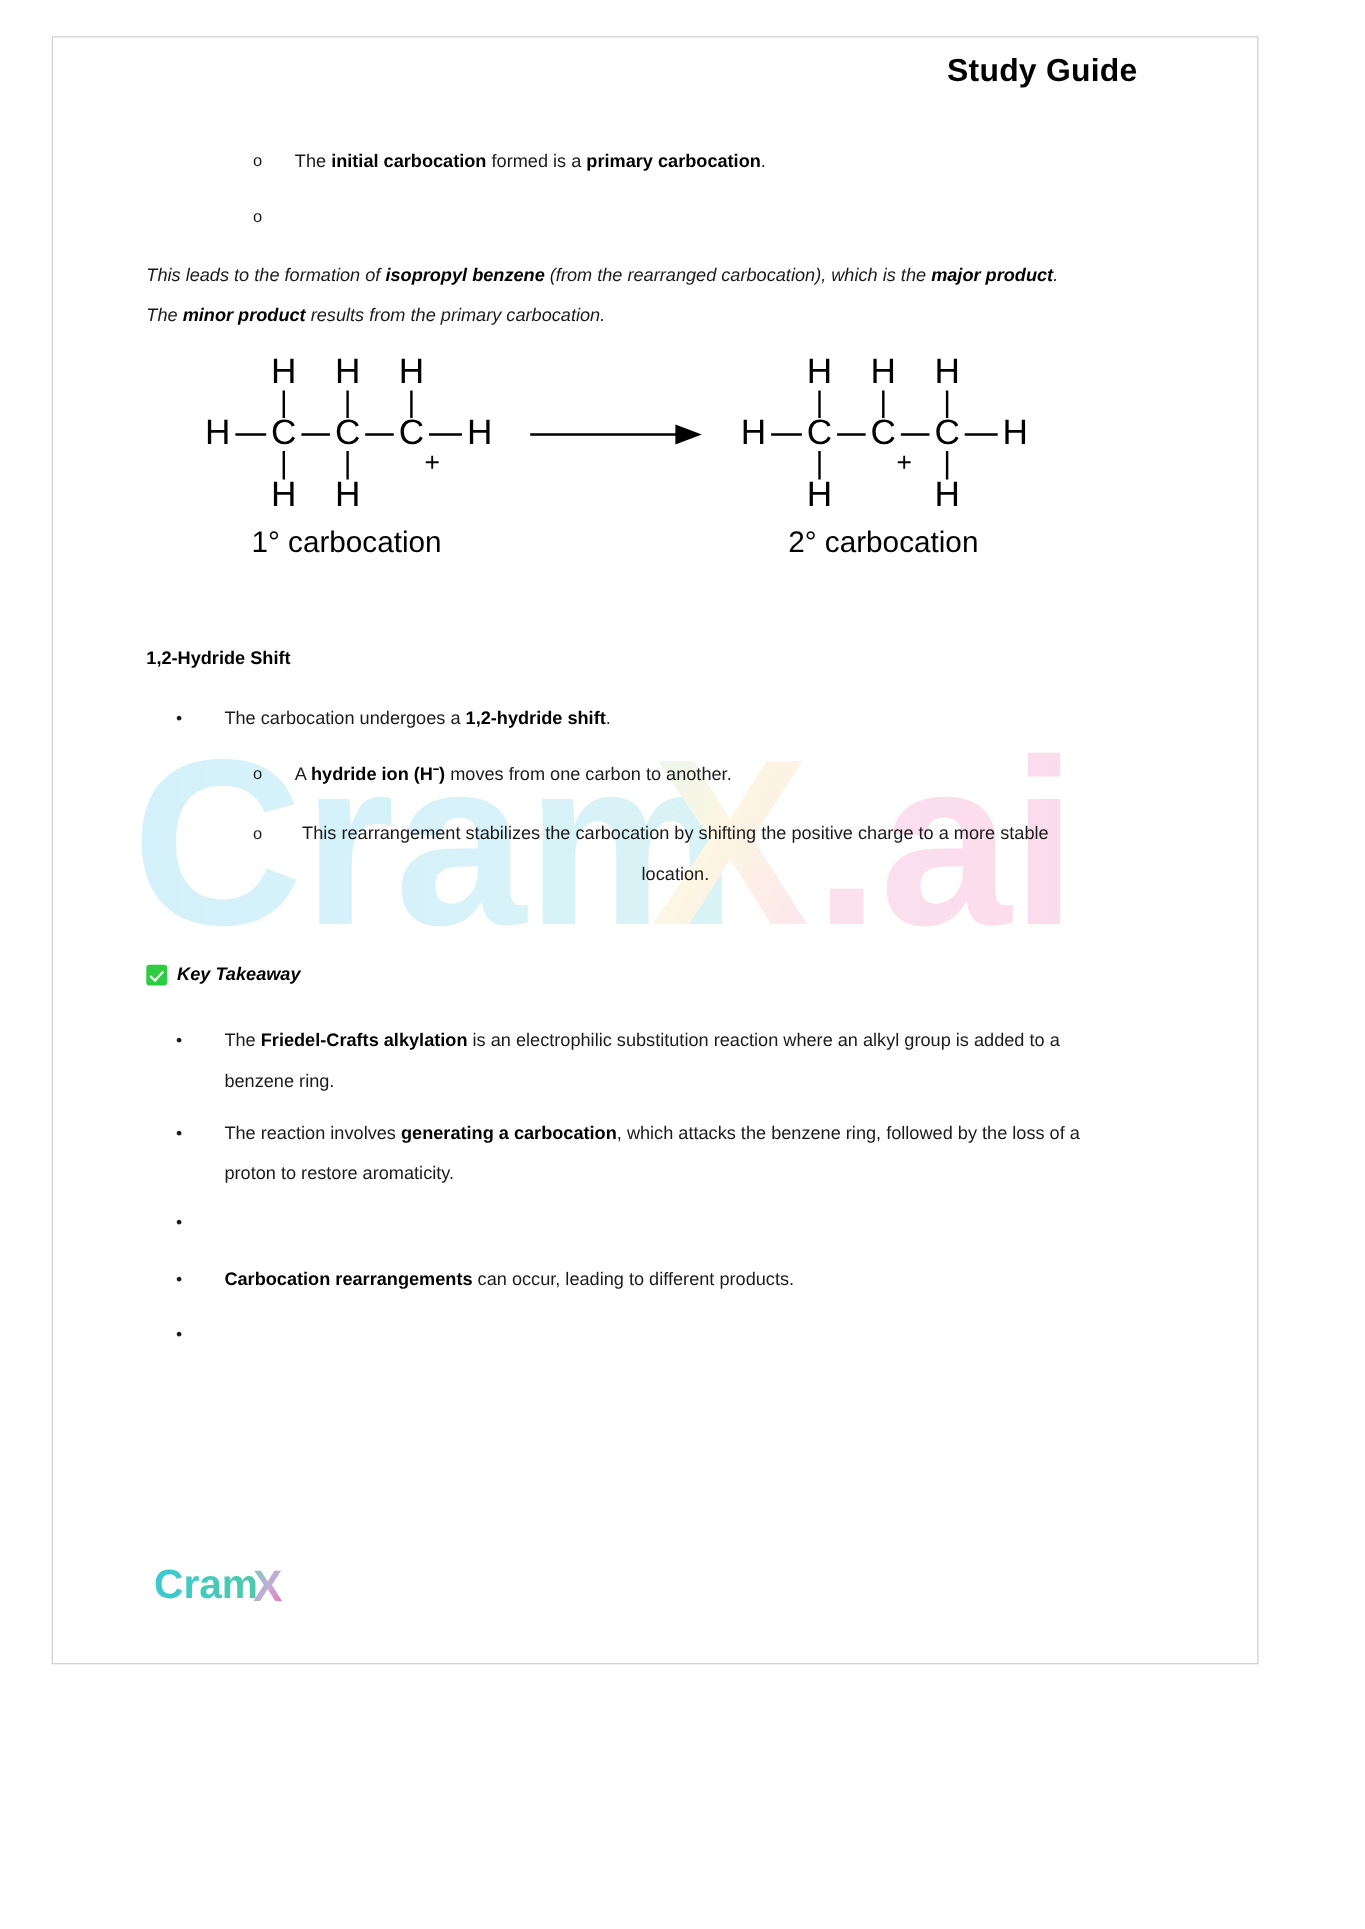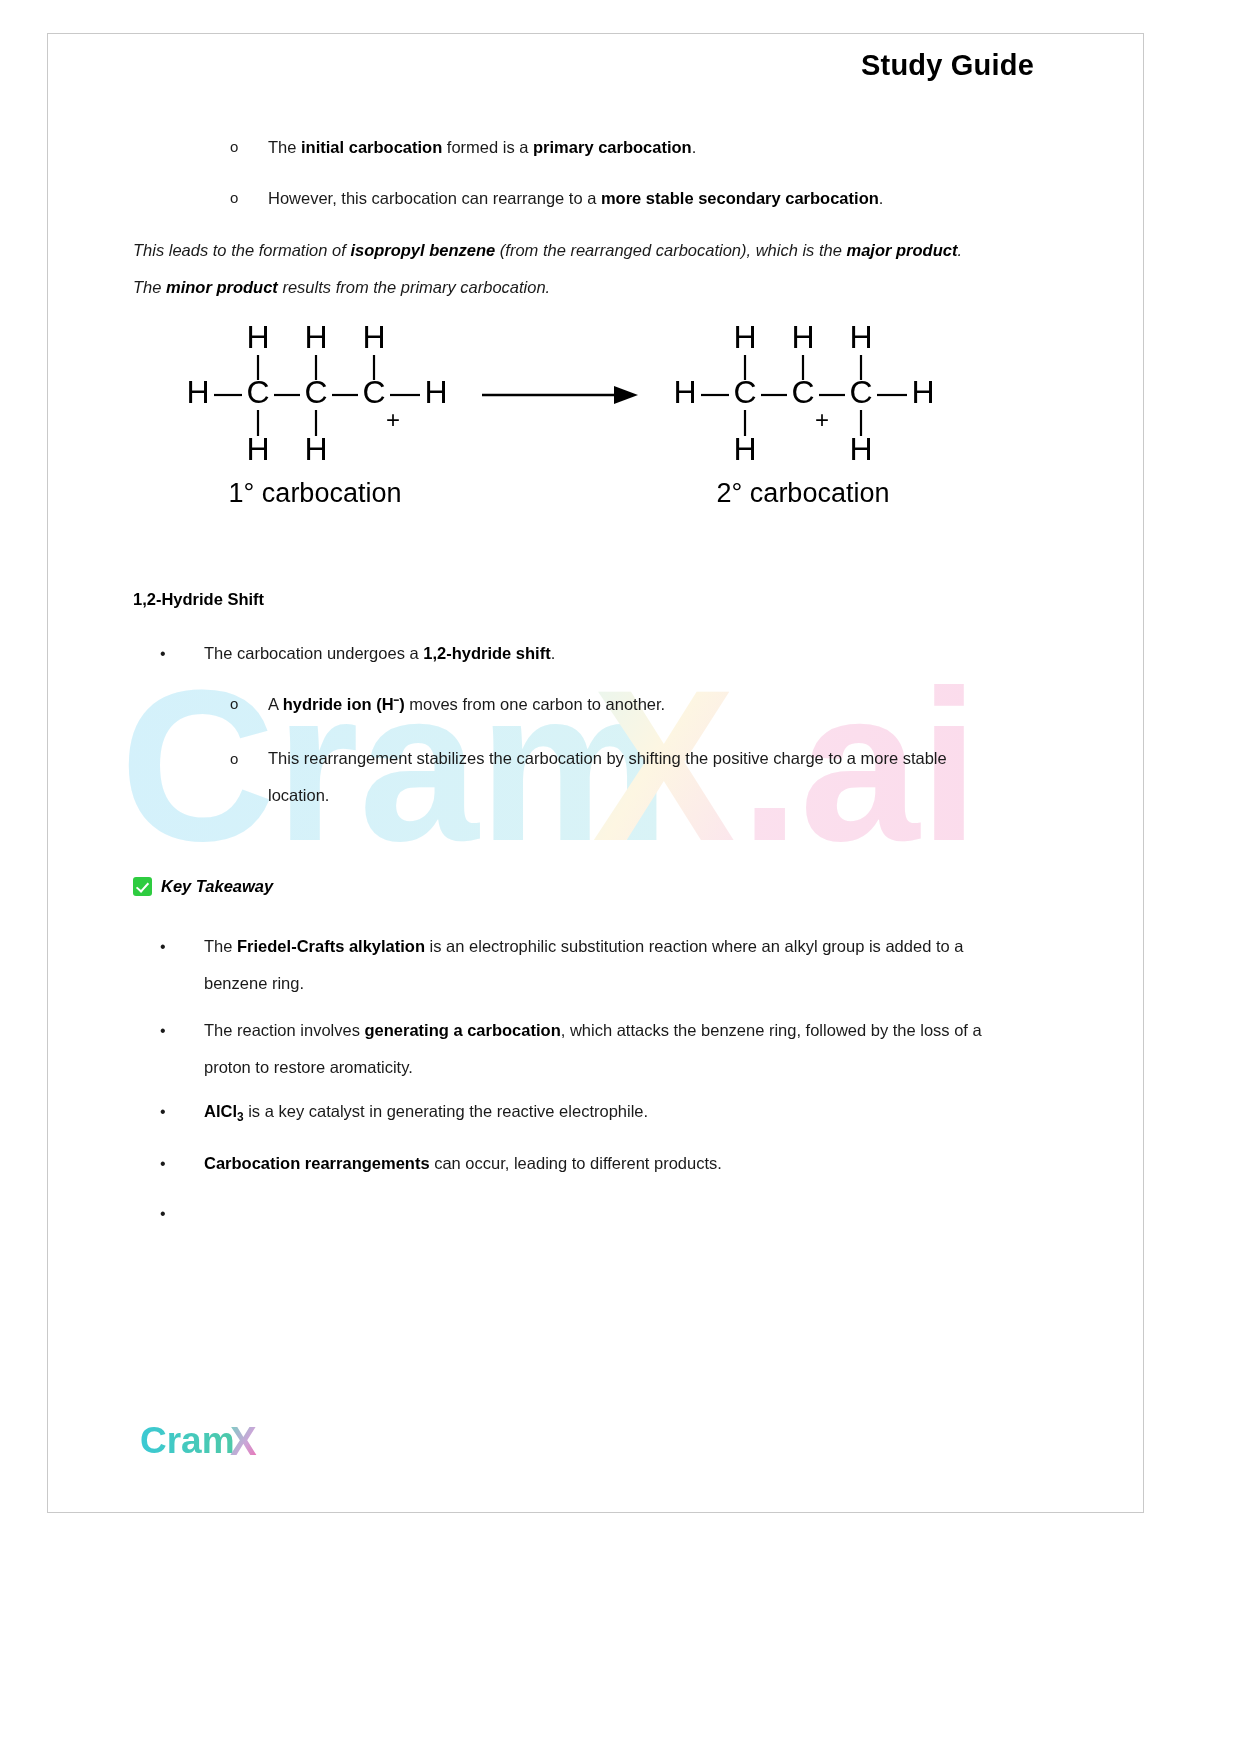--- a/index.html
+++ b/index.html
@@ -64,21 +64,21 @@
     font-size: 16.5px;
     line-height: 30px;
     color: #1a1a1a;
   }
   .sub-bullet .marker {
     width: 38px;
     flex: 0 0 38px;
     font-size: 15px;
     color: #1a1a1a;
   }
-  .sub-bullet .txt { display: block; }
+  .sub-bullet .txt { display: block; text-align: center; }
 
   .para {
     position: absolute;
     font-size: 16.5px;
     line-height: 37px;
     color: #1a1a1a;
   }
 
   .section-head {
     position: absolute;
@@ -192,21 +192,20 @@
 
     <div class="doc-title">Study Guide</div>
 
     <div class="sub-bullet" style="left:230px; top:132px; width:800px;">
       <span class="marker">o</span>
       <span class="txt">The <b>initial carbocation</b> formed is a <b>primary carbocation</b>.</span>
     </div>
 
     <div class="sub-bullet" style="left:230px; top:183px; width:810px;">
       <span class="marker">o</span>
-      <span class="txt">However, this carbocation can rearrange to a <b>more stable secondary carbocation</b>.</span>
     </div>
 
     <div class="para" style="left:133px; top:232px; width:845px;font-style:italic;">
       This leads to the formation of <b>isopropyl benzene</b> (from the rearranged carbocation), which is the <b>major product</b>. The <b>minor product</b> results from the primary carbocation.
     </div>
 
     <div class="chem">
       <svg viewBox="0 0 830 205" xmlns="http://www.w3.org/2000/svg">
         <g font-family="Liberation Sans, sans-serif" font-size="32" fill="#000" text-anchor="middle" dominant-baseline="middle">
 
@@ -299,21 +298,20 @@
       <span>The <b>Friedel-Crafts alkylation</b> is an electrophilic substitution reaction where an alkyl group is added to a benzene ring.</span>
     </div>
 
     <div class="bullet" style="left:160px; top:1012px; width:830px; line-height:37px;">
       <span class="dot">•</span>
       <span>The reaction involves <b>generating a carbocation</b>, which attacks the benzene ring, followed by the loss of a proton to restore aromaticity.</span>
     </div>
 
     <div class="bullet" style="left:160px; top:1096px; width:820px;">
       <span class="dot">•</span>
-      <span><b>AlCl<sub>3</sub></b> is a key catalyst in generating the reactive electrophile.</span>
     </div>
 
     <div class="bullet" style="left:160px; top:1148px; width:820px;">
       <span class="dot">•</span>
       <span><b>Carbocation rearrangements</b> can occur, leading to different products.</span>
     </div>
 
     <div class="bullet" style="left:160px; top:1198px; width:820px;">
       <span class="dot">•</span>
     </div>

